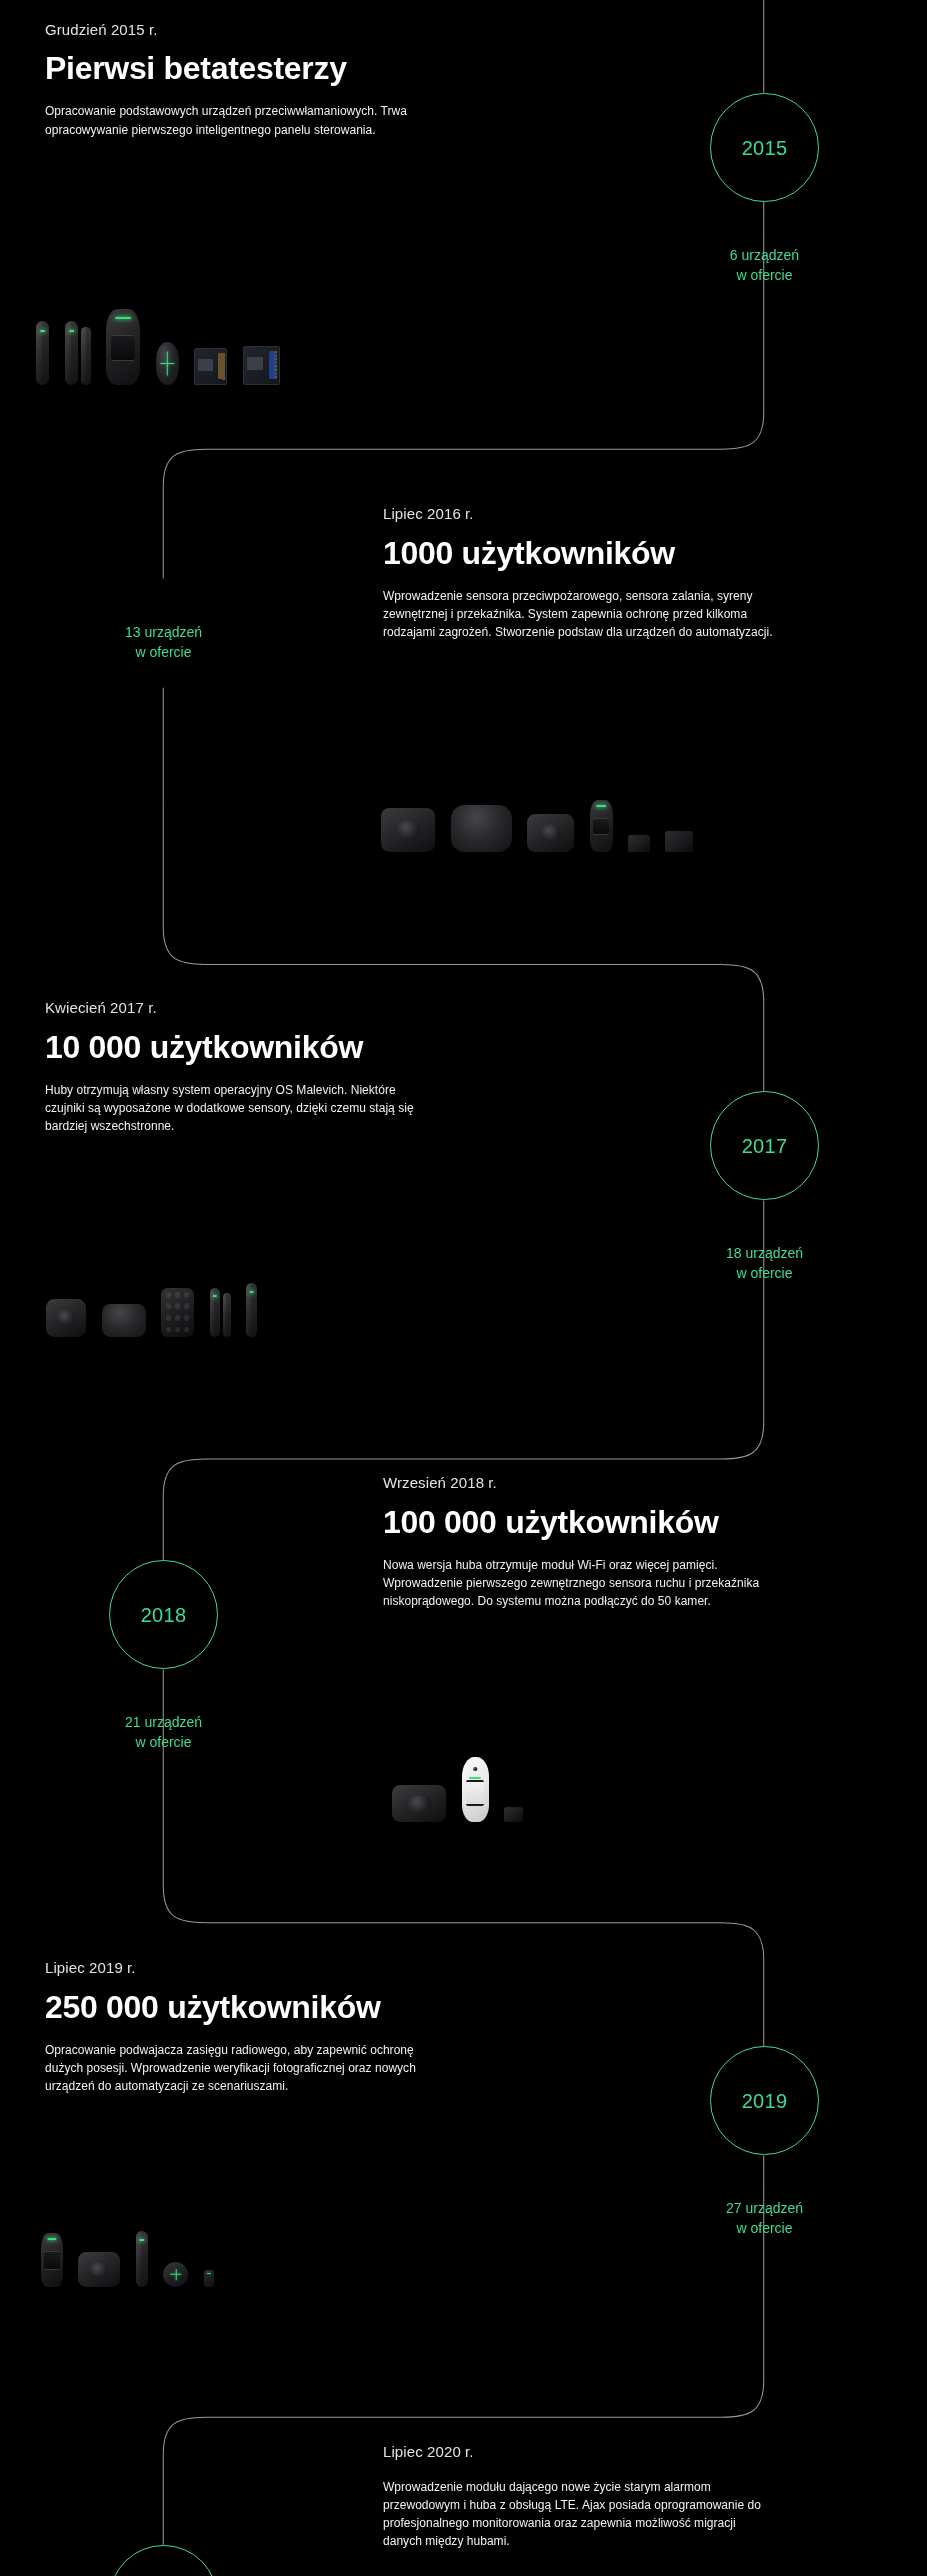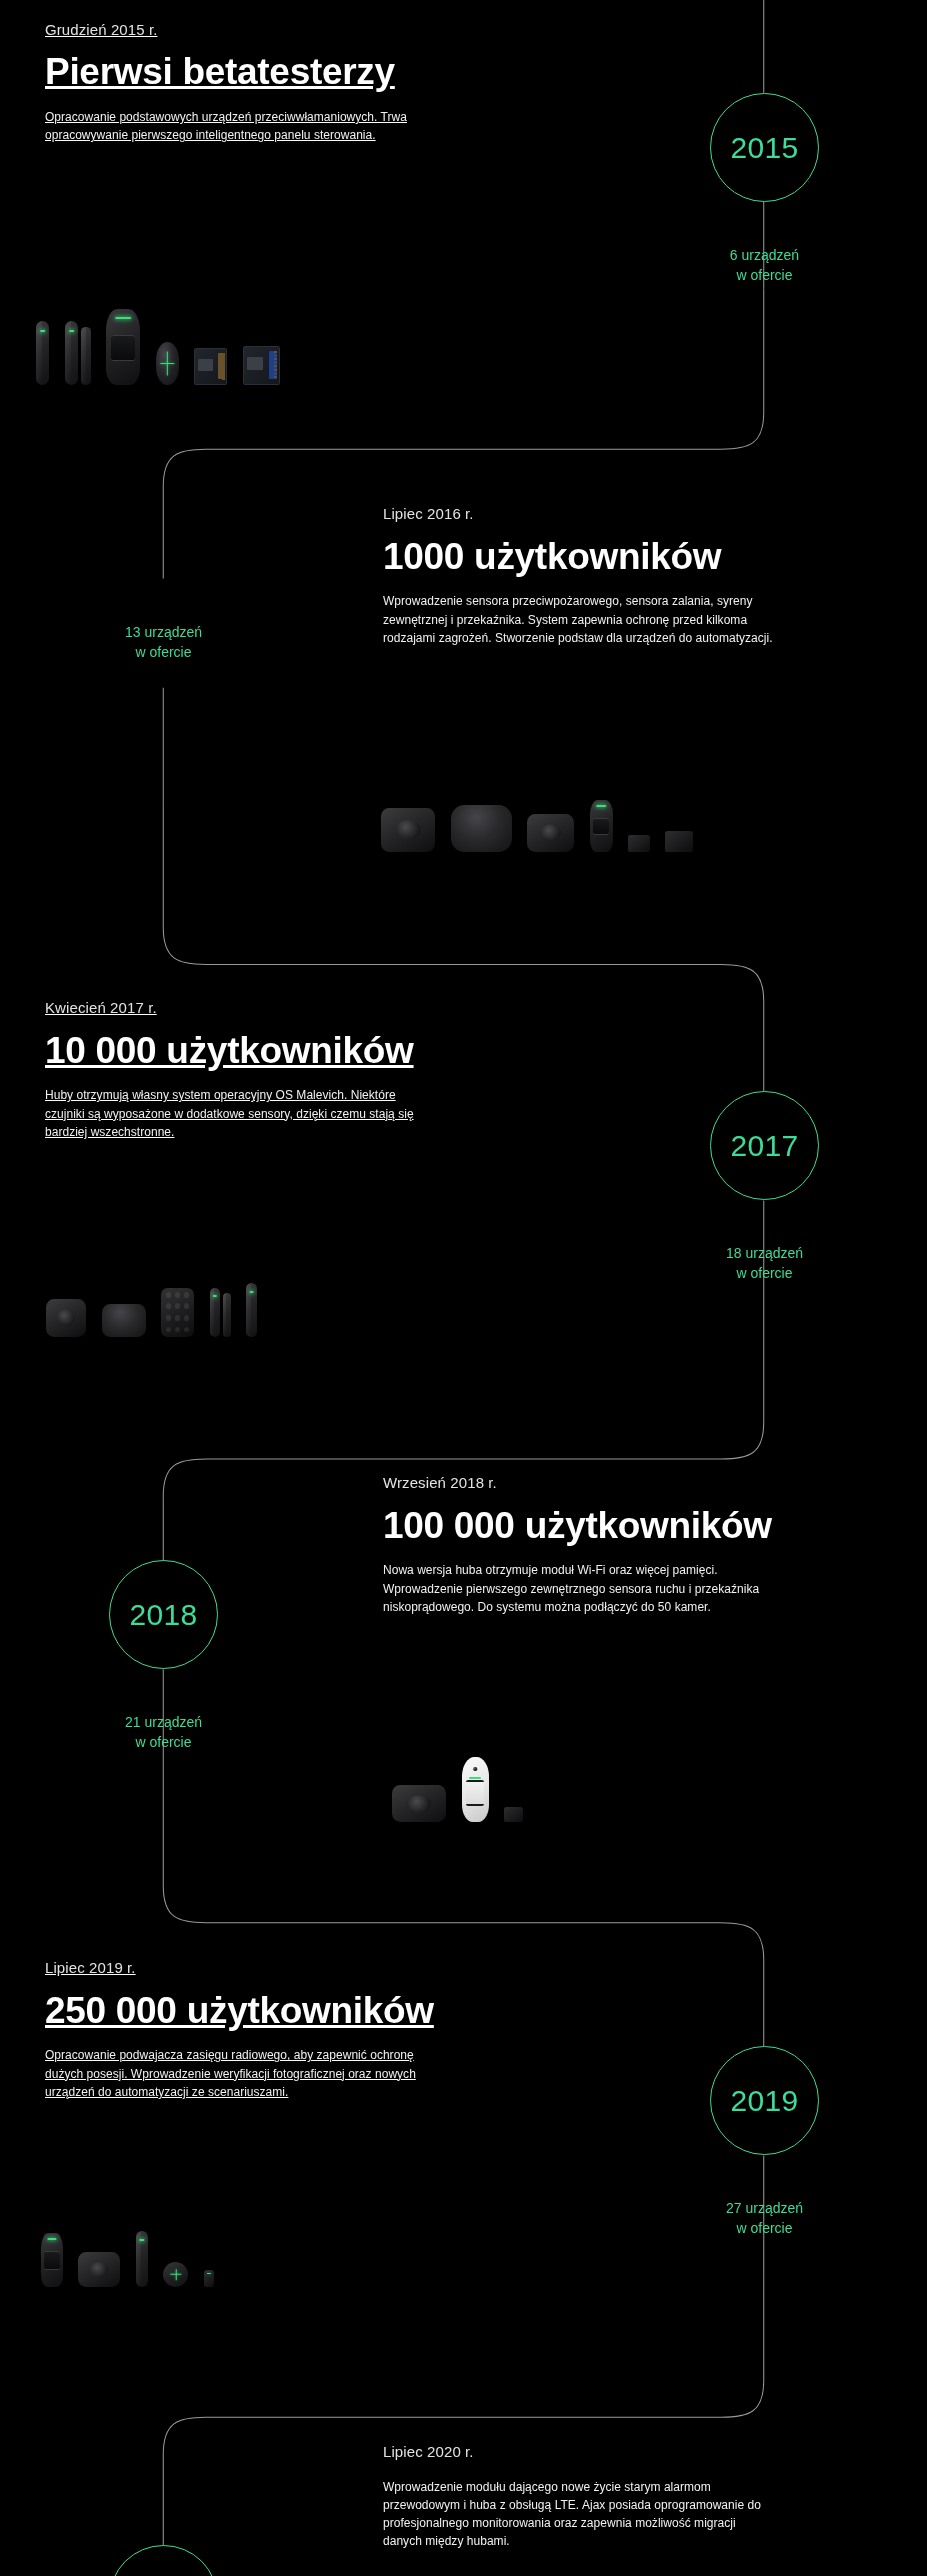--- a/index.html
+++ b/index.html
@@ -34,33 +34,33 @@
   .milestone {
     position: absolute;
     width: 927px;
     z-index: 3;
   }
 
   .text-col {
     position: absolute;
     width: 466px;
   }
-  .text-col.left  { left: 45px; text-decoration: underline; }
+  .text-col.left  { left: 45px; }
   .text-col.right { left: 383px; }
 
   .date-label {
     font-size: 15px;
     font-weight: 400;
     line-height: 1.35;
     color: #e3e3e3;
     letter-spacing: 0.1px;
     white-space: nowrap;
   }
   .headline {
-    font-size: 37px;
+    font-size: 32px;
     font-weight: 700;
     line-height: 1.12;
     color: #ffffff;
     margin-top: 11.3px;
     letter-spacing: -0.3px;
     white-space: nowrap;
   }
   .body-text {
     font-size: 12px;
     font-weight: 400;
@@ -83,21 +83,21 @@
     height: 109px;
     margin: 0 auto;
     border: 1px solid #3ddc97;
     border-radius: 50%;
     display: flex;
     align-items: center;
     justify-content: center;
     background: #000000;
   }
   .year-circle span {
-    font-size: 30px;
+    font-size: 20px;
     font-weight: 400;
     color: #3ddc97;
     letter-spacing: 0.3px;
     line-height: 1;
   }
   .device-count {
     margin-top: 44px;
     font-size: 14px;
     font-weight: 400;
     line-height: 1.4;

